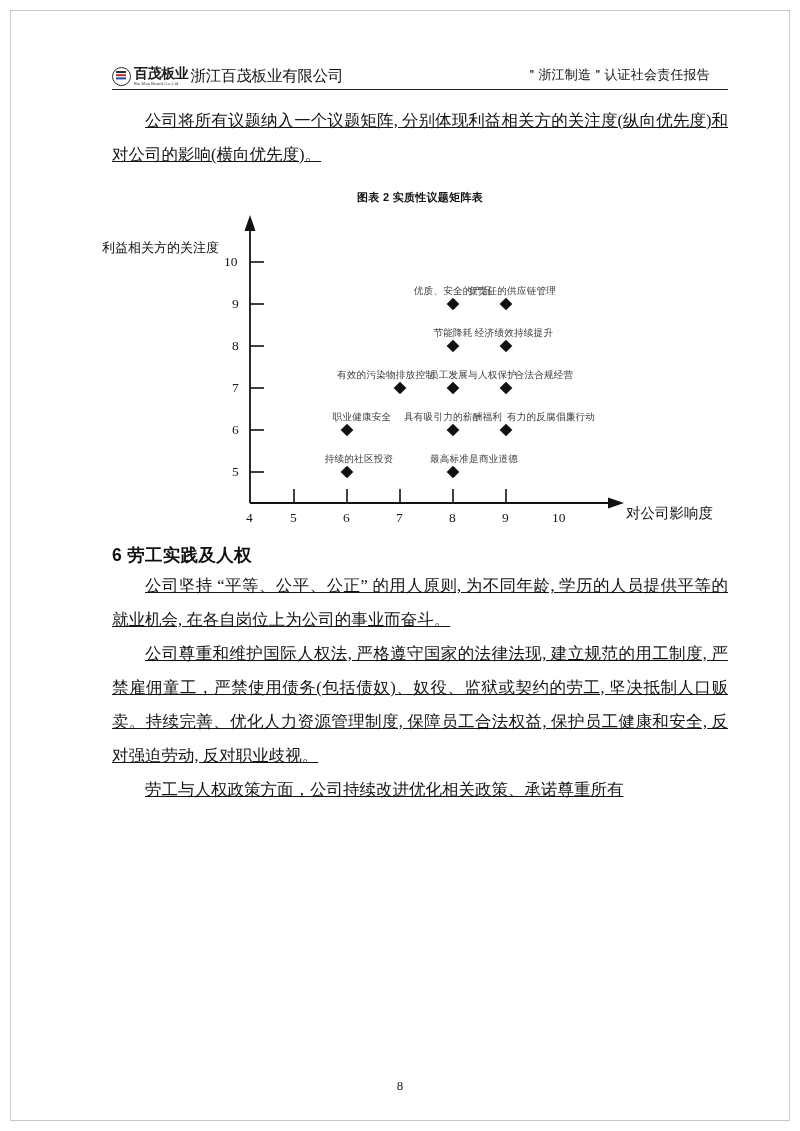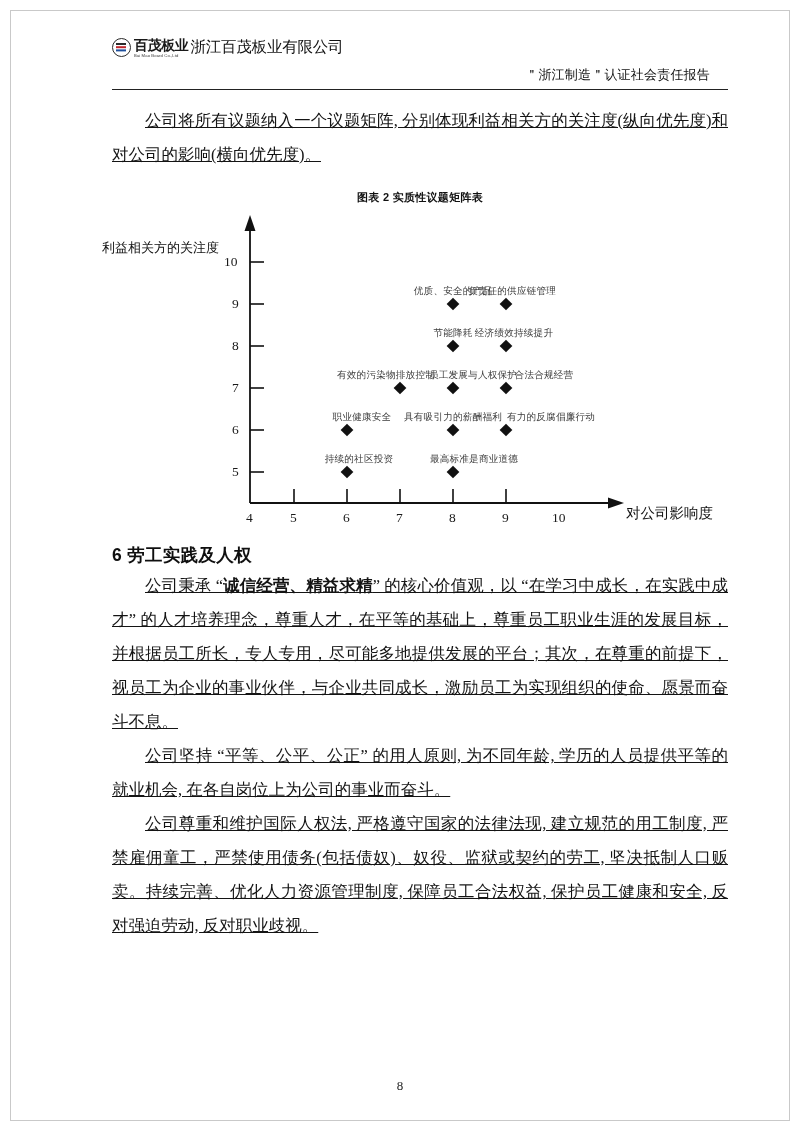--- a/index.html
+++ b/index.html
@@ -36,21 +36,21 @@
     height: 1131px;
     box-sizing: border-box;
     padding: 38px 72px 0 112px;
   }
 
   
   .header {
     position: relative;
     height: 48px;
     display: flex;
-    align-items: flex-start;
+    align-items: flex-end;
     justify-content: space-between;
     gap: 43px;
   }
   .header-left {
     display: flex;
     align-items: center;
     gap: 2px;
   }
   .logo-mark {
     display: flex;
@@ -311,23 +311,23 @@
       <div class="diamond" style="left:404px; top:181px;"></div>
       <div class="diamond" style="left:245px; top:223px;"></div>
       <div class="diamond" style="left:351px; top:223px;"></div>
       <div class="diamond" style="left:404px; top:223px;"></div>
       <div class="diamond" style="left:245px; top:265px;"></div>
       <div class="diamond" style="left:351px; top:265px;"></div>
     </div>
 
     <h2 class="section-heading">6  劳工实践及人权</h2>
 
-    <p class="para indent"><span>公司秉承 “</span><span class="bold-underline">诚信经营、精益求精</span><span>” 的核心价值观，以 “在学习中成长，在实践中成才” 的人才培养理念，尊重人才，在平等的基础上，尊重员工职业生涯的发展目标，并根据员工所长，专人专用，尽可能多地提供发展的平台；其次，在尊重的前提下，视员工为企业的事业伙伴，与企业共同成长，激励员工为实现组织的使命、愿景而奋斗不息。</span></p>
 
     <p class="para indent">公司坚持 “平等、公平、公正” 的用人原则, 为不同年龄, 学历的人员提供平等的就业机会, 在各自岗位上为公司的事业而奋斗。</p>
 
     <p class="para indent">公司尊重和维护国际人权法, 严格遵守国家的法律法现, 建立规范的用工制度, 严禁雇佣童工，严禁使用债务(包括债奴)、奴役、监狱或契约的劳工, 坚决抵制人口贩卖。持续完善、优化人力资源管理制度, 保障员工合法权益, 保护员工健康和安全, 反对强迫劳动, 反对职业歧视。</p>
 
+    <p class="para indent">劳工与人权政策方面，公司持续改进优化相关政策、承诺尊重所有</p>
 
   </div>
 
   <div class="page-number">8</div>
 </div>
 
 </body></html>

